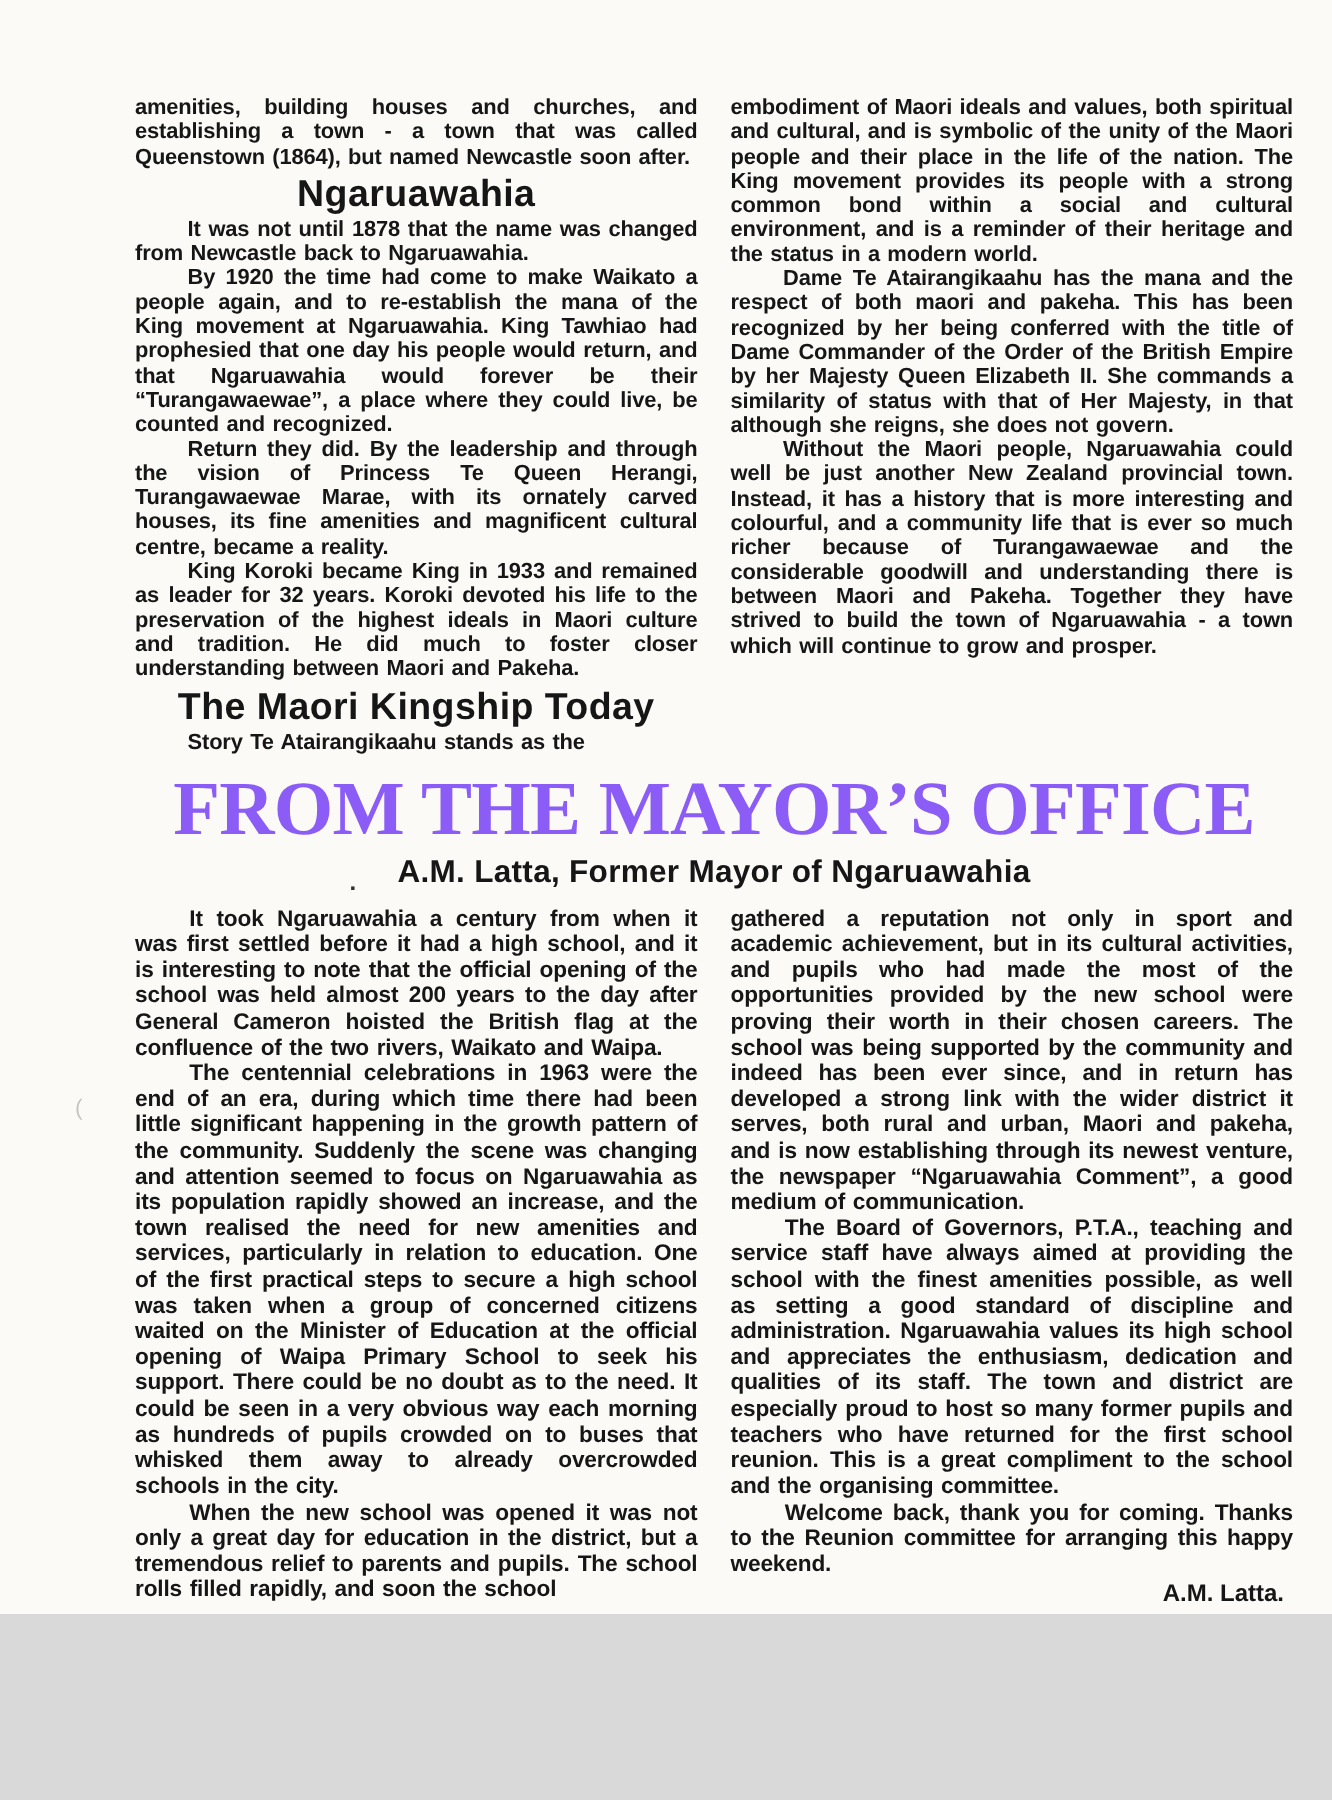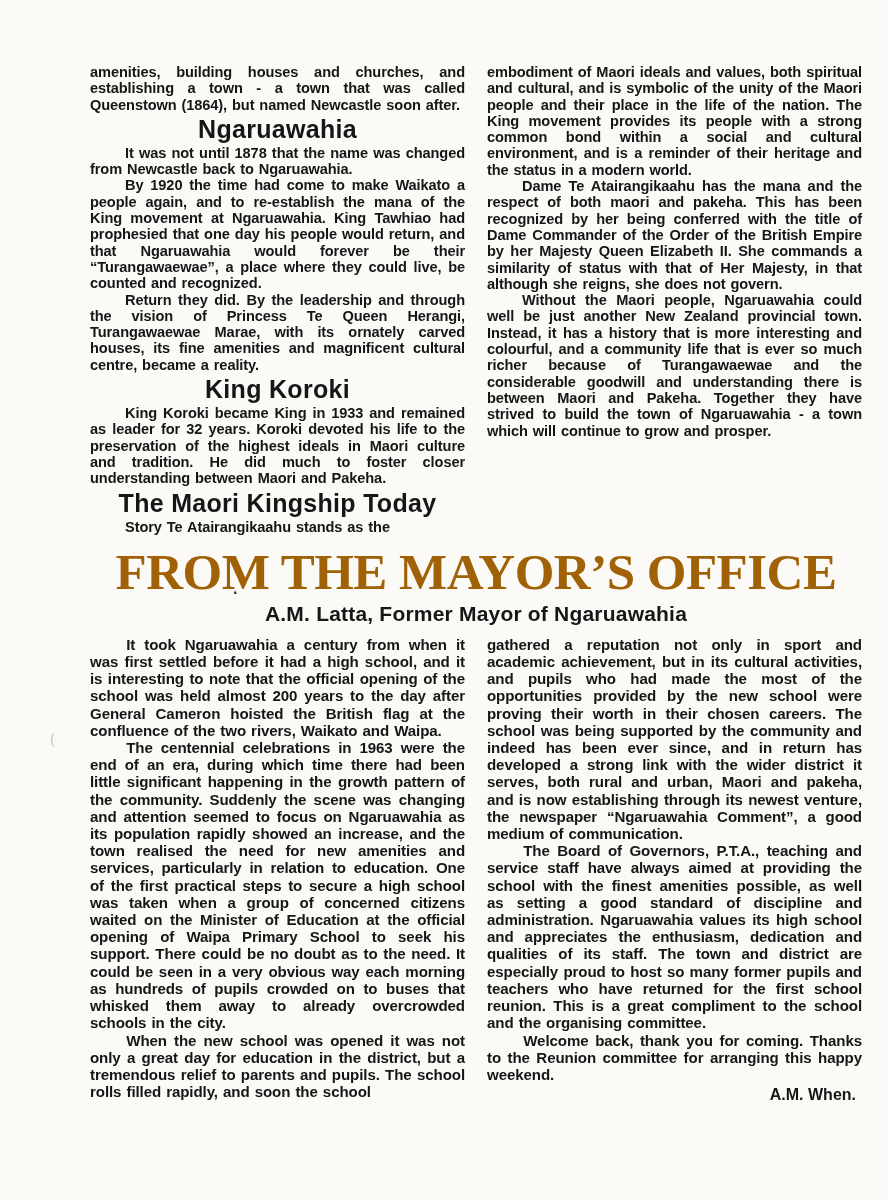--- a/index.html
+++ b/index.html
@@ -1,18 +1,18 @@
 <!DOCTYPE html>
 <html><head>
 <meta charset="utf-8">
 <style>
   html,body{margin:0;padding:0;background:#d9d9d9;}
   .page{
     position:relative;
-    width:888px;height:1200px;
+    width:888px;height:1076px;
     margin:0 auto;
     background:#fbfaf7;
     box-sizing:border-box;
     padding:64px 26px 0 90px;
     overflow:hidden;
     font-family:"Liberation Sans", sans-serif;
     color:#161616;
   }
   .section{display:flex;gap:22px;}
   .col{flex:1;min-width:0;}
@@ -39,21 +39,21 @@
   }
   .headline{
     margin:10px 0 0;
     text-align:center;
     font-family:"Liberation Serif", serif;
     font-weight:700;
     font-size:51px;
     line-height:54px;
     letter-spacing:-0.5px;
     white-space:nowrap;
-    color:#a16207;
+    color:#8b5cf6;
   }
   .byline{
     margin:3px 0 10px;
     text-align:center;
     font-size:21px;
     line-height:24px;
     font-weight:700;
     letter-spacing:0.2px;
   }
   .signature{
@@ -77,21 +77,20 @@
 
 <div class="page">
 
   <div class="section top-section">
     <div class="col">
         <p class="para no-indent">amenities, building houses and churches, and establishing a town - a town that was called Queenstown (1864), but named Newcastle soon after.</p>
         <h3 class="sec-heading">Ngaruawahia</h3>
         <p class="para">It was not until 1878 that the name was changed from Newcastle back to Ngaruawahia.</p>
         <p class="para">By 1920 the time had come to make Waikato a people again, and to re-establish the mana of the King movement at Ngaruawahia. King Tawhiao had prophesied that one day his people would return, and that Ngaruawahia would forever be their “Turangawaewae”, a place where they could live, be counted and recognized.</p>
         <p class="para">Return they did. By the leadership and through the vision of Princess Te Queen Herangi, Turangawaewae Marae, with its ornately carved houses, its fine amenities and magnificent cultural centre, became a reality.</p>
-        <h3 class="sec-heading">King Koroki</h3>
         <p class="para">King Koroki became King in 1933 and remained as leader for 32 years. Koroki devoted his life to the preservation of the highest ideals in Maori culture and tradition. He did much to foster closer understanding between Maori and Pakeha.</p>
         <h3 class="sec-heading">The Maori Kingship Today</h3>
         <p class="para">Story Te Atairangikaahu stands as the</p>
       </div>
     <div class="col">
         <p class="para no-indent">embodiment of Maori ideals and values, both spiritual and cultural, and is symbolic of the unity of the Maori people and their place in the life of the nation. The King movement provides its people with a strong common bond within a social and cultural environment, and is a reminder of their heritage and the status in a modern world.</p>
         <p class="para">Dame Te Atairangikaahu has the mana and the respect of both maori and pakeha. This has been recognized by her being conferred with the title of Dame Commander of the Order of the British Empire by her Majesty Queen Elizabeth II. She commands a similarity of status with that of Her Majesty, in that although she reigns, she does not govern.</p>
         <p class="para">Without the Maori people, Ngaruawahia could well be just another New Zealand provincial town. Instead, it has a history that is more interesting and colourful, and a community life that is ever so much richer because of Turangawaewae and the considerable goodwill and understanding there is between Maori and Pakeha. Together they have strived to build the town of Ngaruawahia - a town which will continue to grow and prosper.</p>
       </div>
   </div>
@@ -104,20 +103,20 @@
         <p class="para">It took Ngaruawahia a century from when it was first settled before it had a high school, and it is interesting to note that the official opening of the school was held almost 200 years to the day after General Cameron hoisted the British flag at the confluence of the two rivers, Waikato and Waipa.</p>
         <p class="para">The centennial celebrations in 1963 were the end of an era, during which time there had been little significant happening in the growth pattern of the community. Suddenly the scene was changing and attention seemed to focus on Ngaruawahia as its population rapidly showed an increase, and the town realised the need for new amenities and services, particularly in relation to education. One of the first practical steps to secure a high school was taken when a group of concerned citizens waited on the Minister of Education at the official opening of Waipa Primary School to seek his support. There could be no doubt as to the need. It could be seen in a very obvious way each morning as hundreds of pupils crowded on to buses that whisked them away to already overcrowded schools in the city.</p>
         <p class="para">When the new school was opened it was not only a great day for education in the district, but a tremendous relief to parents and pupils. The school rolls filled rapidly, and soon the school</p>
       </div>
     <div class="col">
       <div>
           <p class="para no-indent">gathered a reputation not only in sport and academic achievement, but in its cultural activities, and pupils who had made the most of the opportunities provided by the new school were proving their worth in their chosen careers. The school was being supported by the community and indeed has been ever since, and in return has developed a strong link with the wider district it serves, both rural and urban, Maori and pakeha, and is now establishing through its newest venture, the newspaper “Ngaruawahia Comment”, a good medium of communication.</p>
           <p class="para">The Board of Governors, P.T.A., teaching and service staff have always aimed at providing the school with the finest amenities possible, as well as setting a good standard of discipline and administration. Ngaruawahia values its high school and appreciates the enthusiasm, dedication and qualities of its staff. The town and district are especially proud to host so many former pupils and teachers who have returned for the first school reunion. This is a great compliment to the school and the organising committee.</p>
           <p class="para">Welcome back, thank you for coming. Thanks to the Reunion committee for arranging this happy weekend.</p>
         </div>
-      <div class="signature mayor-section">A.M. When.</div>
+      <div class="signature mayor-section">A.M. Latta.</div>
     </div>
   </div>
 
   <span class="artifact artifact-dot">.</span>
   <span class="artifact artifact-paren">(</span>
 
 </div>
 
 </body></html>

